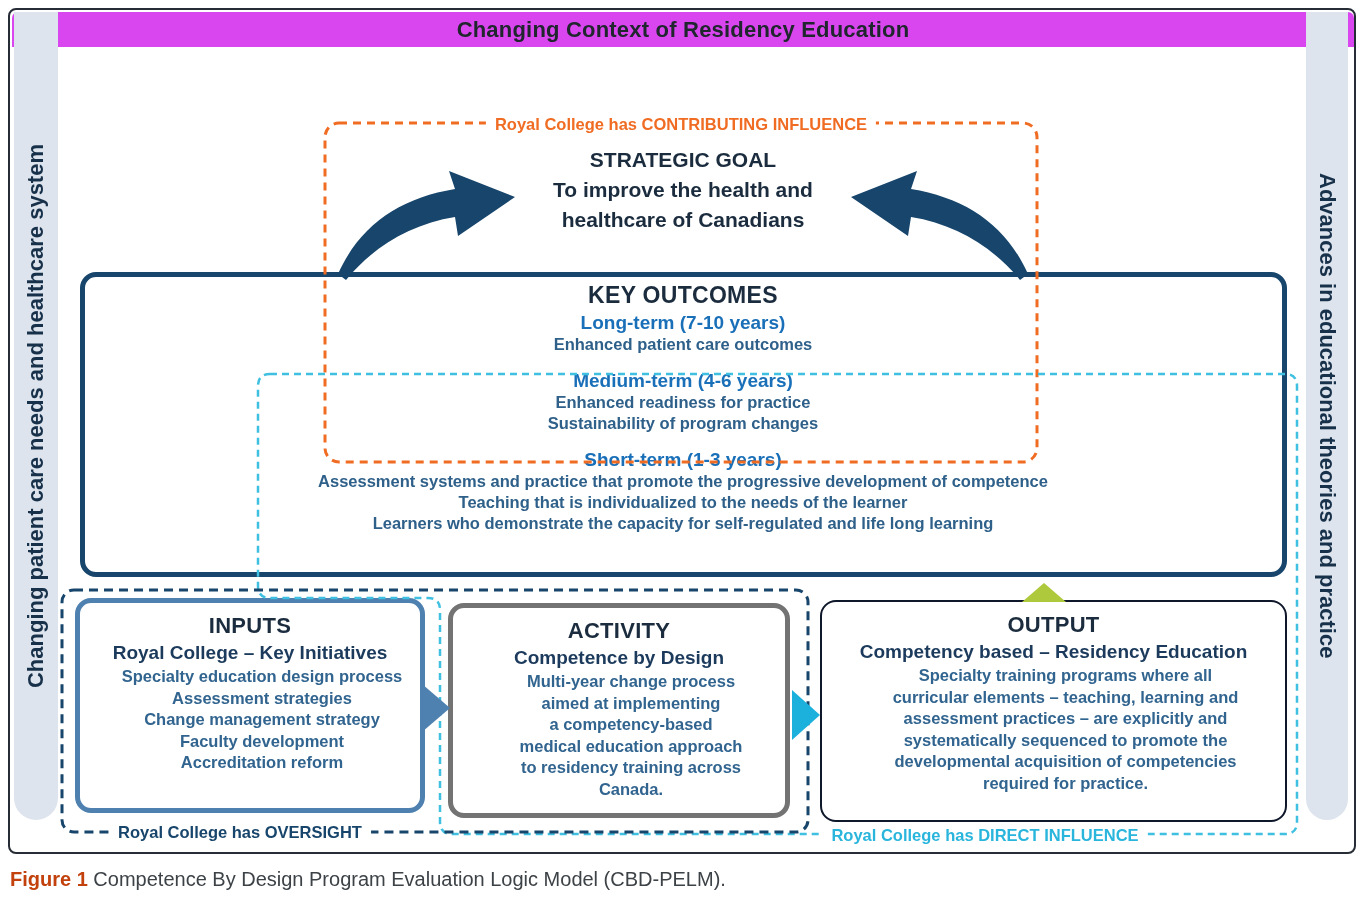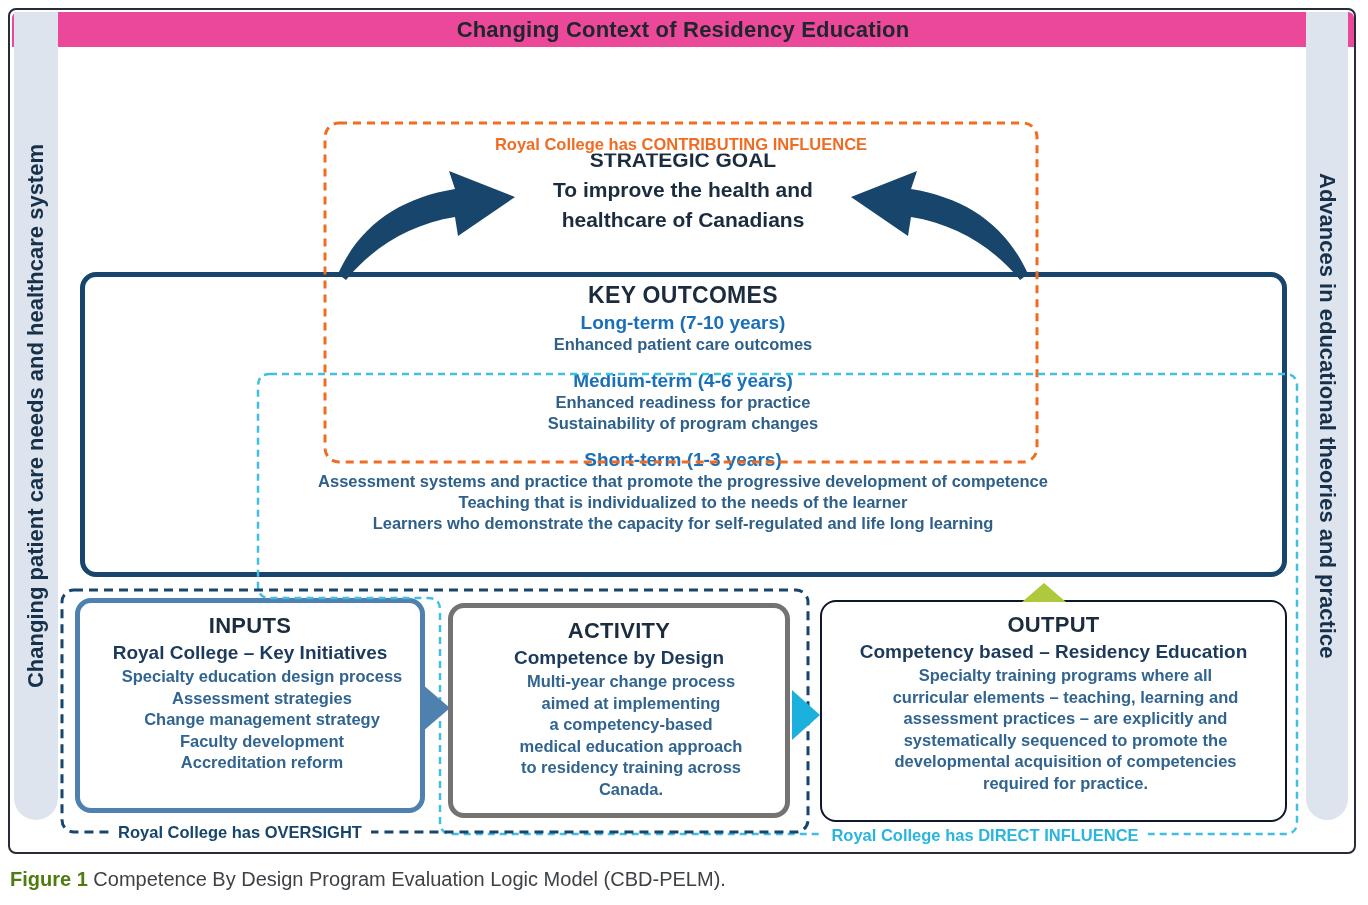--- a/index.html
+++ b/index.html
@@ -5,21 +5,21 @@
   html,body{margin:0;padding:0;background:#fff;}
   .stage{position:relative;width:1368px;height:905px;background:#fff;
          font-family:"Liberation Sans",sans-serif;overflow:hidden;}
   .abs{position:absolute;}
 
   
   .frame{left:8px;top:8px;width:1344px;height:842px;border:2px solid #272d36;
          border-radius:8px;background:#fff;}
 
   
-  .top-band{left:12px;top:12px;width:1342px;height:35px;background:#ec4899;
+  .top-band{left:12px;top:12px;width:1342px;height:35px;background:#d946ef;
             border-radius:6px 6px 0 0;display:flex;align-items:center;justify-content:center;}
   .top-band span{font-size:22px;font-weight:bold;color:#20262e;letter-spacing:.2px;}
   .strip{background:#dde4ed;display:flex;align-items:center;justify-content:center;}
   .strip-left{left:14px;top:12px;width:44px;height:808px;border-radius:0 0 22px 22px;}
   .strip-right{left:1306px;top:12px;width:42px;height:808px;border-radius:0 0 21px 21px;}
   .vtext{writing-mode:vertical-rl;font-size:22px;font-weight:bold;color:#18314a;white-space:nowrap;}
   .vtext.up{transform:rotate(180deg);}
 
   
   .goal{left:433px;top:148px;width:500px;text-align:center;}
@@ -48,21 +48,21 @@
   .line-label{transform:translate(-50%,-50%);background:#fff;padding:0 9px;white-space:nowrap;
               font-size:16.5px;font-weight:bold;}
   .lbl-orange{color:#f06c23;}
   .lbl-navy{color:#17456b;}
   .lbl-cyan{color:#29b5dc;}
 
   .overlay{left:0;top:0;width:1368px;height:905px;pointer-events:none;}
 
   
   .caption{left:10px;top:868px;font-size:20px;color:#3d4247;}
-  .cap-label{color:#4d7c0f;font-weight:bold;}
+  .cap-label{color:#c2410c;font-weight:bold;}
 </style>
 </head>
 <body>
 
 <div class="stage">
 
   <div class="abs frame"></div>
 
   <div class="abs top-band">
     <span>Changing Context of Residency Education</span>
@@ -140,21 +140,21 @@
              L 455 217 C 410 224 372 248 346 280 Z" fill="#17456b"></path>
     <path d="M 1028 274 C 1006 225 966 198 911 189 L 917 171 L 851 197 L 908 236
              L 911 217 C 956 224 994 248 1020 280 Z" fill="#17456b"></path>
 
     <polygon points="422,684 450,708 422,732" fill="#4e81b0"></polygon>
     <polygon points="792,690 820,715 792,740" fill="#1cb0dc"></polygon>
 
     <polygon points="1022,602 1044,583 1066,602" fill="#afc93d"></polygon>
   </svg>
 
-  <span class="abs line-label lbl-orange" style="left:681px;top:124px;margin-top:20px;">Royal College has CONTRIBUTING INFLUENCE</span>
+  <span class="abs line-label lbl-orange" style="left:681px;top:124px;">Royal College has CONTRIBUTING INFLUENCE</span>
   <span class="abs line-label lbl-navy" style="left:240px;top:832px;text-align:right;">Royal College has OVERSIGHT</span>
   <span class="abs line-label lbl-cyan" style="left:985px;top:835px;">Royal College has DIRECT INFLUENCE</span>
 
   <div class="abs caption">
     <span class="cap-label">Figure 1</span>
     <span>Competence By Design Program Evaluation Logic Model (CBD-PELM).</span>
   </div>
 
 </div>
 

